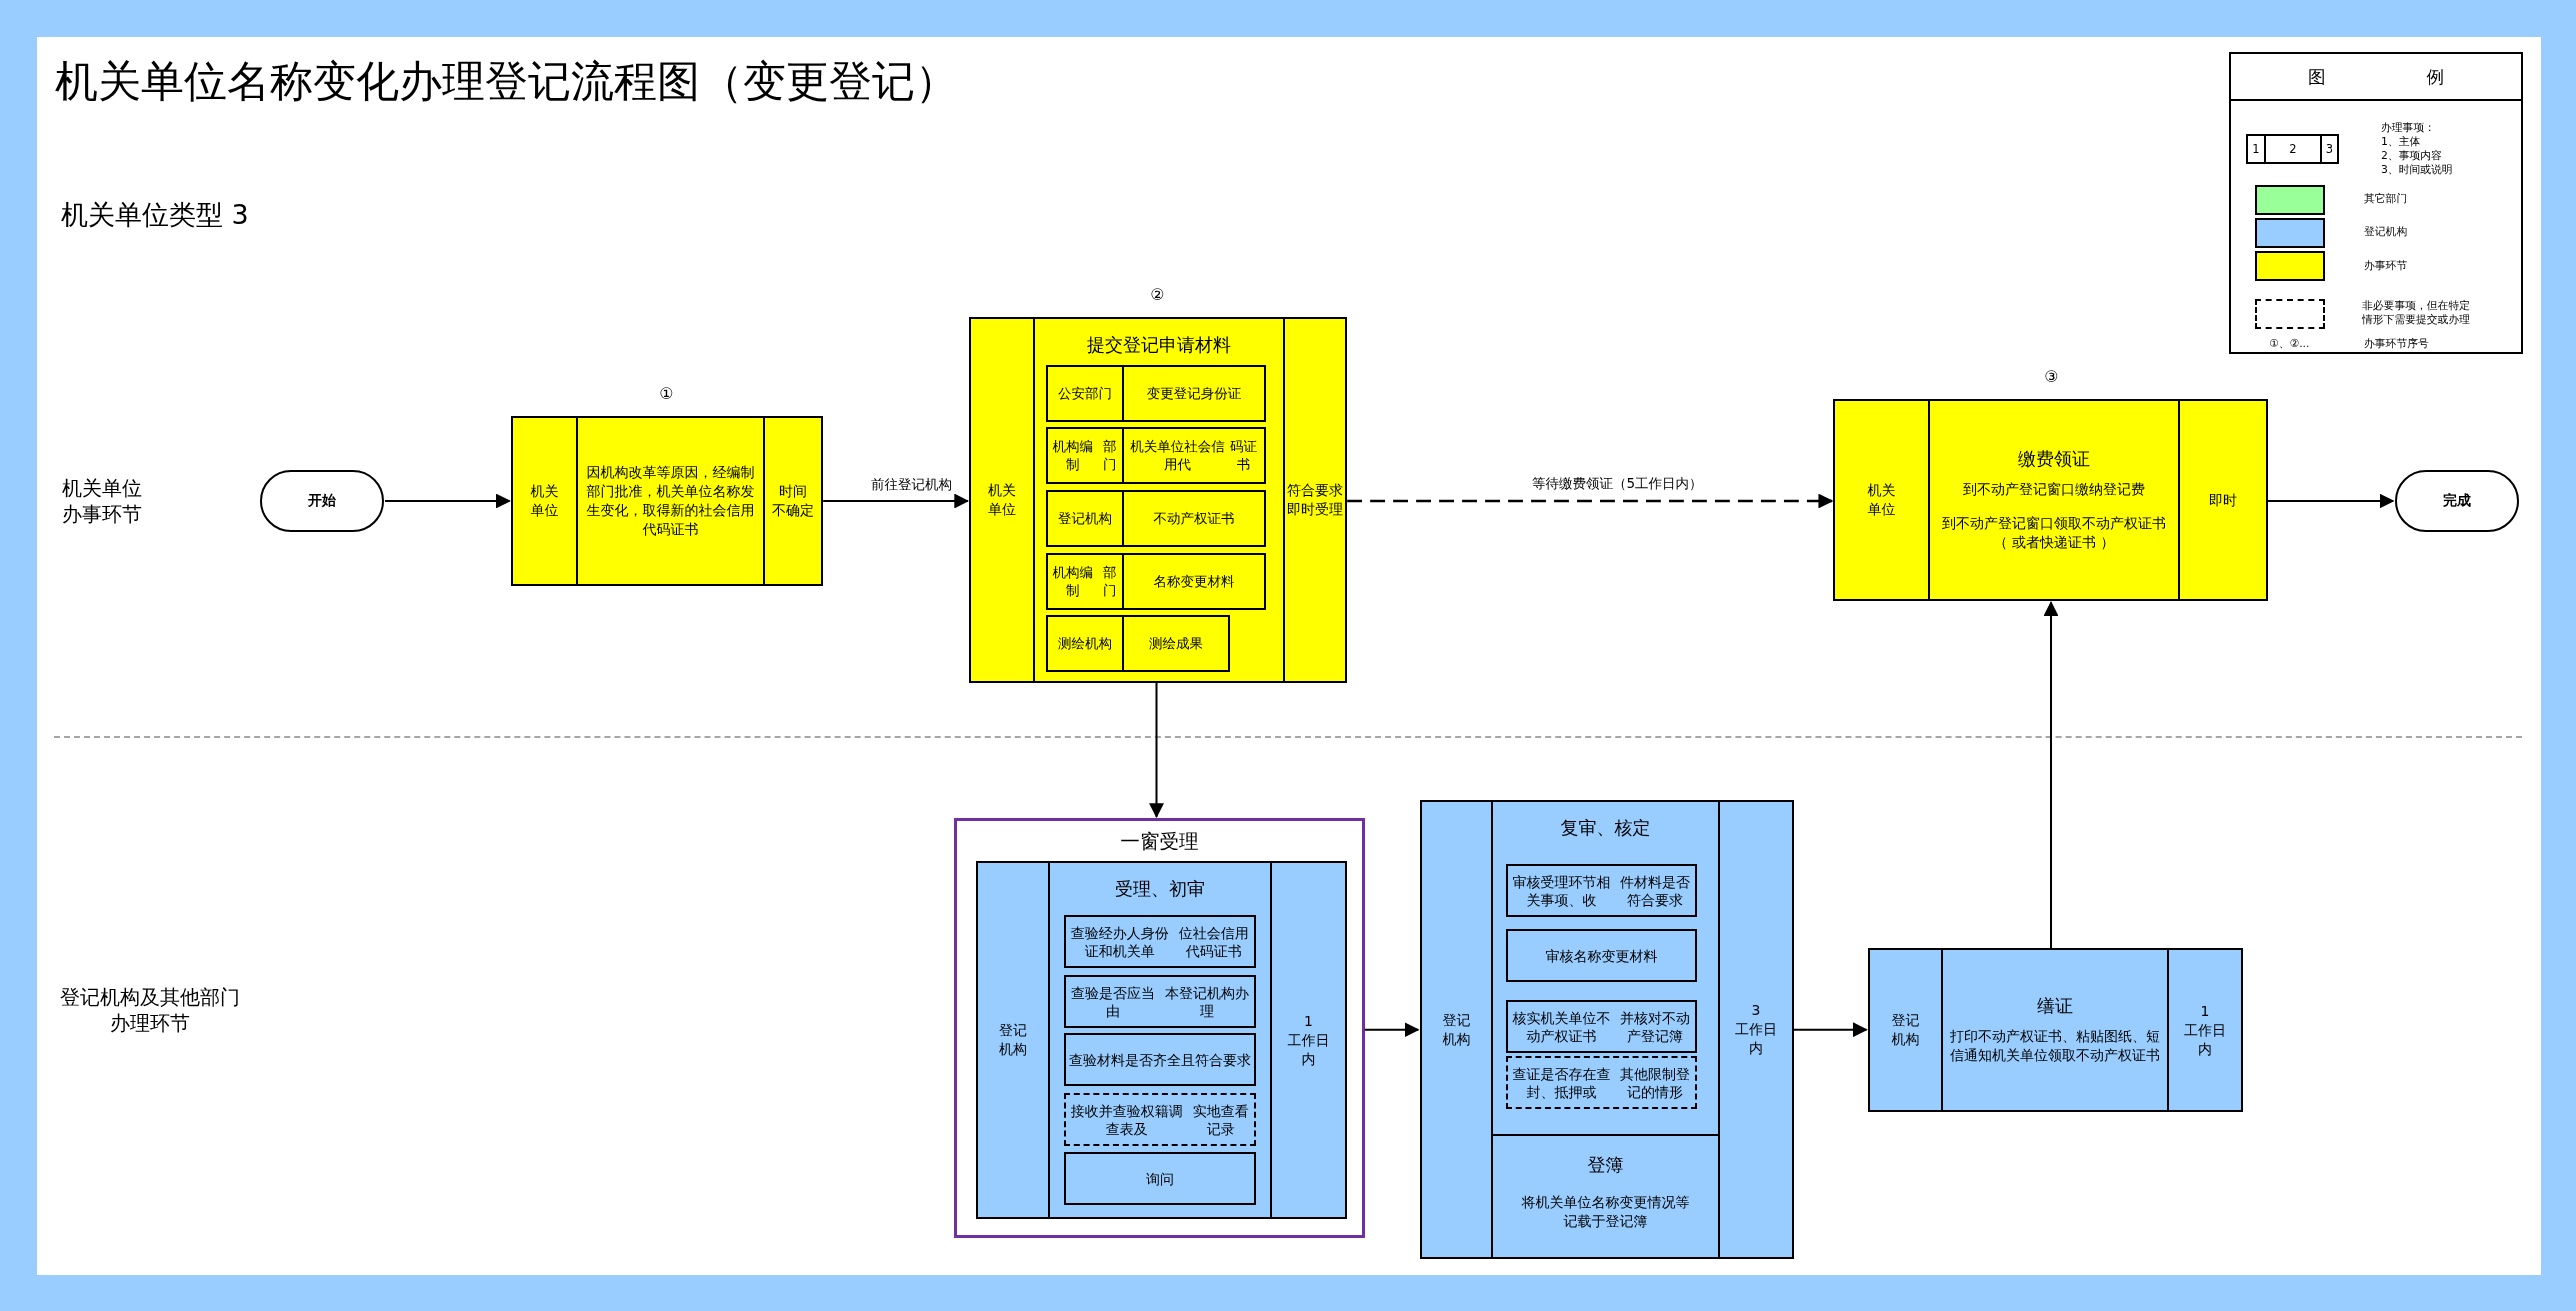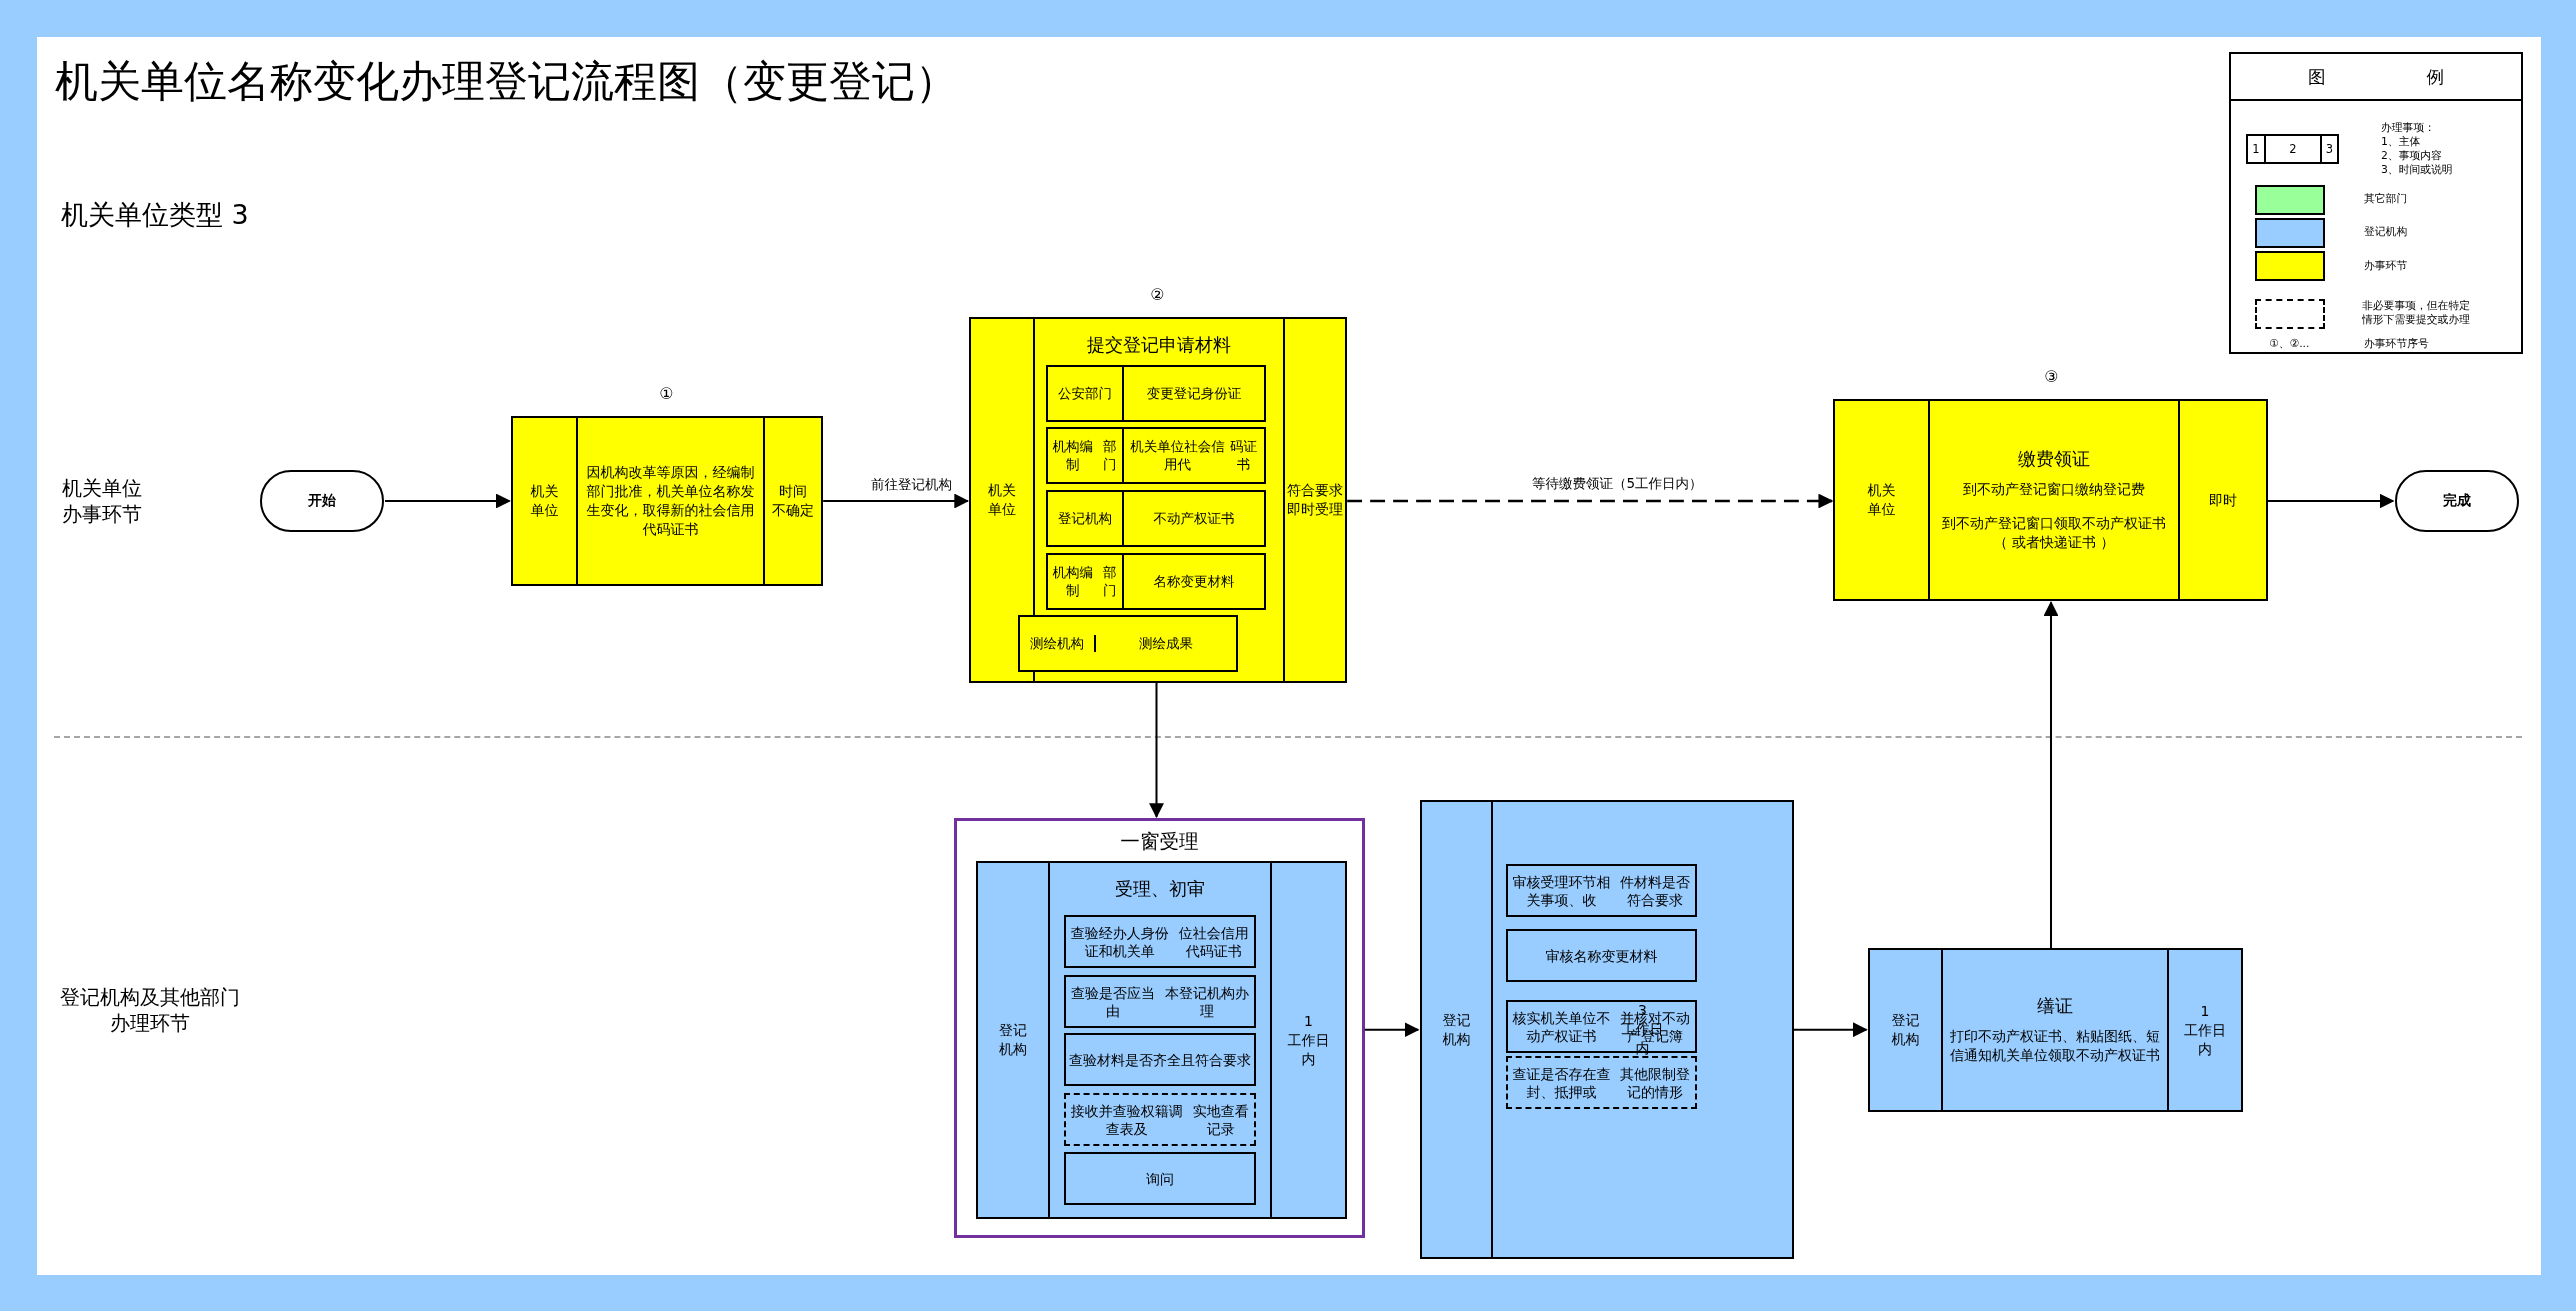--- a/index.html
+++ b/index.html
@@ -137,21 +137,21 @@
     <div class="subrow" style="left: 1046px; top: 553px; width: 220px; height: 57px;">
       <div class="c1">
         <span>机构编制</span>
         <br>
         <span>部门</span>
       </div>
       <div class="c2">
         <span>名称变更材料</span>
       </div>
     </div>
-    <div class="subrow" style="left: 1018px; top: 615px; width: 220px; height: 57px; align-items: center;">
+    <div class="subrow" style="left: 1046px; top: 615px; width: 184px; height: 57px;">
       <div class="c1">
         <span>测绘</span>
         <br>
         <span>机构</span>
       </div>
       <div class="c2">
         <span>测绘成果</span>
       </div>
     </div>
   </div>
@@ -213,20 +213,28 @@
     </div>
     <div class="inner" style="left: 1064px; top: 1152px; width: 192px; height: 53px;">
       <span>询问</span>
     </div>
   </div>
 
 <div class="box blue" style="left:1420px; top:800px; width:374px; height:459px;">
   <div class="col" style="width:69px; flex-direction:column;">
     <div>登记</div>
     <div>机构</div>
+  </div>
+  <div class="col colmid" style="width:227px; position:relative;">
+    <div class="head">复审、核定</div>
+    <div style="position:absolute; left:0; right:0; top:332px; bottom:0; border-top:2.7px solid #000; display:flex; flex-direction:column; align-items:center; padding-top:19px;">
+      <div style="font-size:18px; margin-bottom:19px;">登簿</div>
+      <div>将机关单位名称变更情况等</div>
+      <div>记载于登记簿</div>
+    </div>
   </div>
   <div class="col" style="flex:1; flex-direction:column;">
     <div>3</div>
     <div>工作日</div>
     <div>内</div>
   </div>
 </div>
 <div id="review-tasks">
     <div class="inner" style="left: 1506px; top: 864px; width: 191px; height: 53px;">
       <span>审核受理环节相关事项、收</span>

